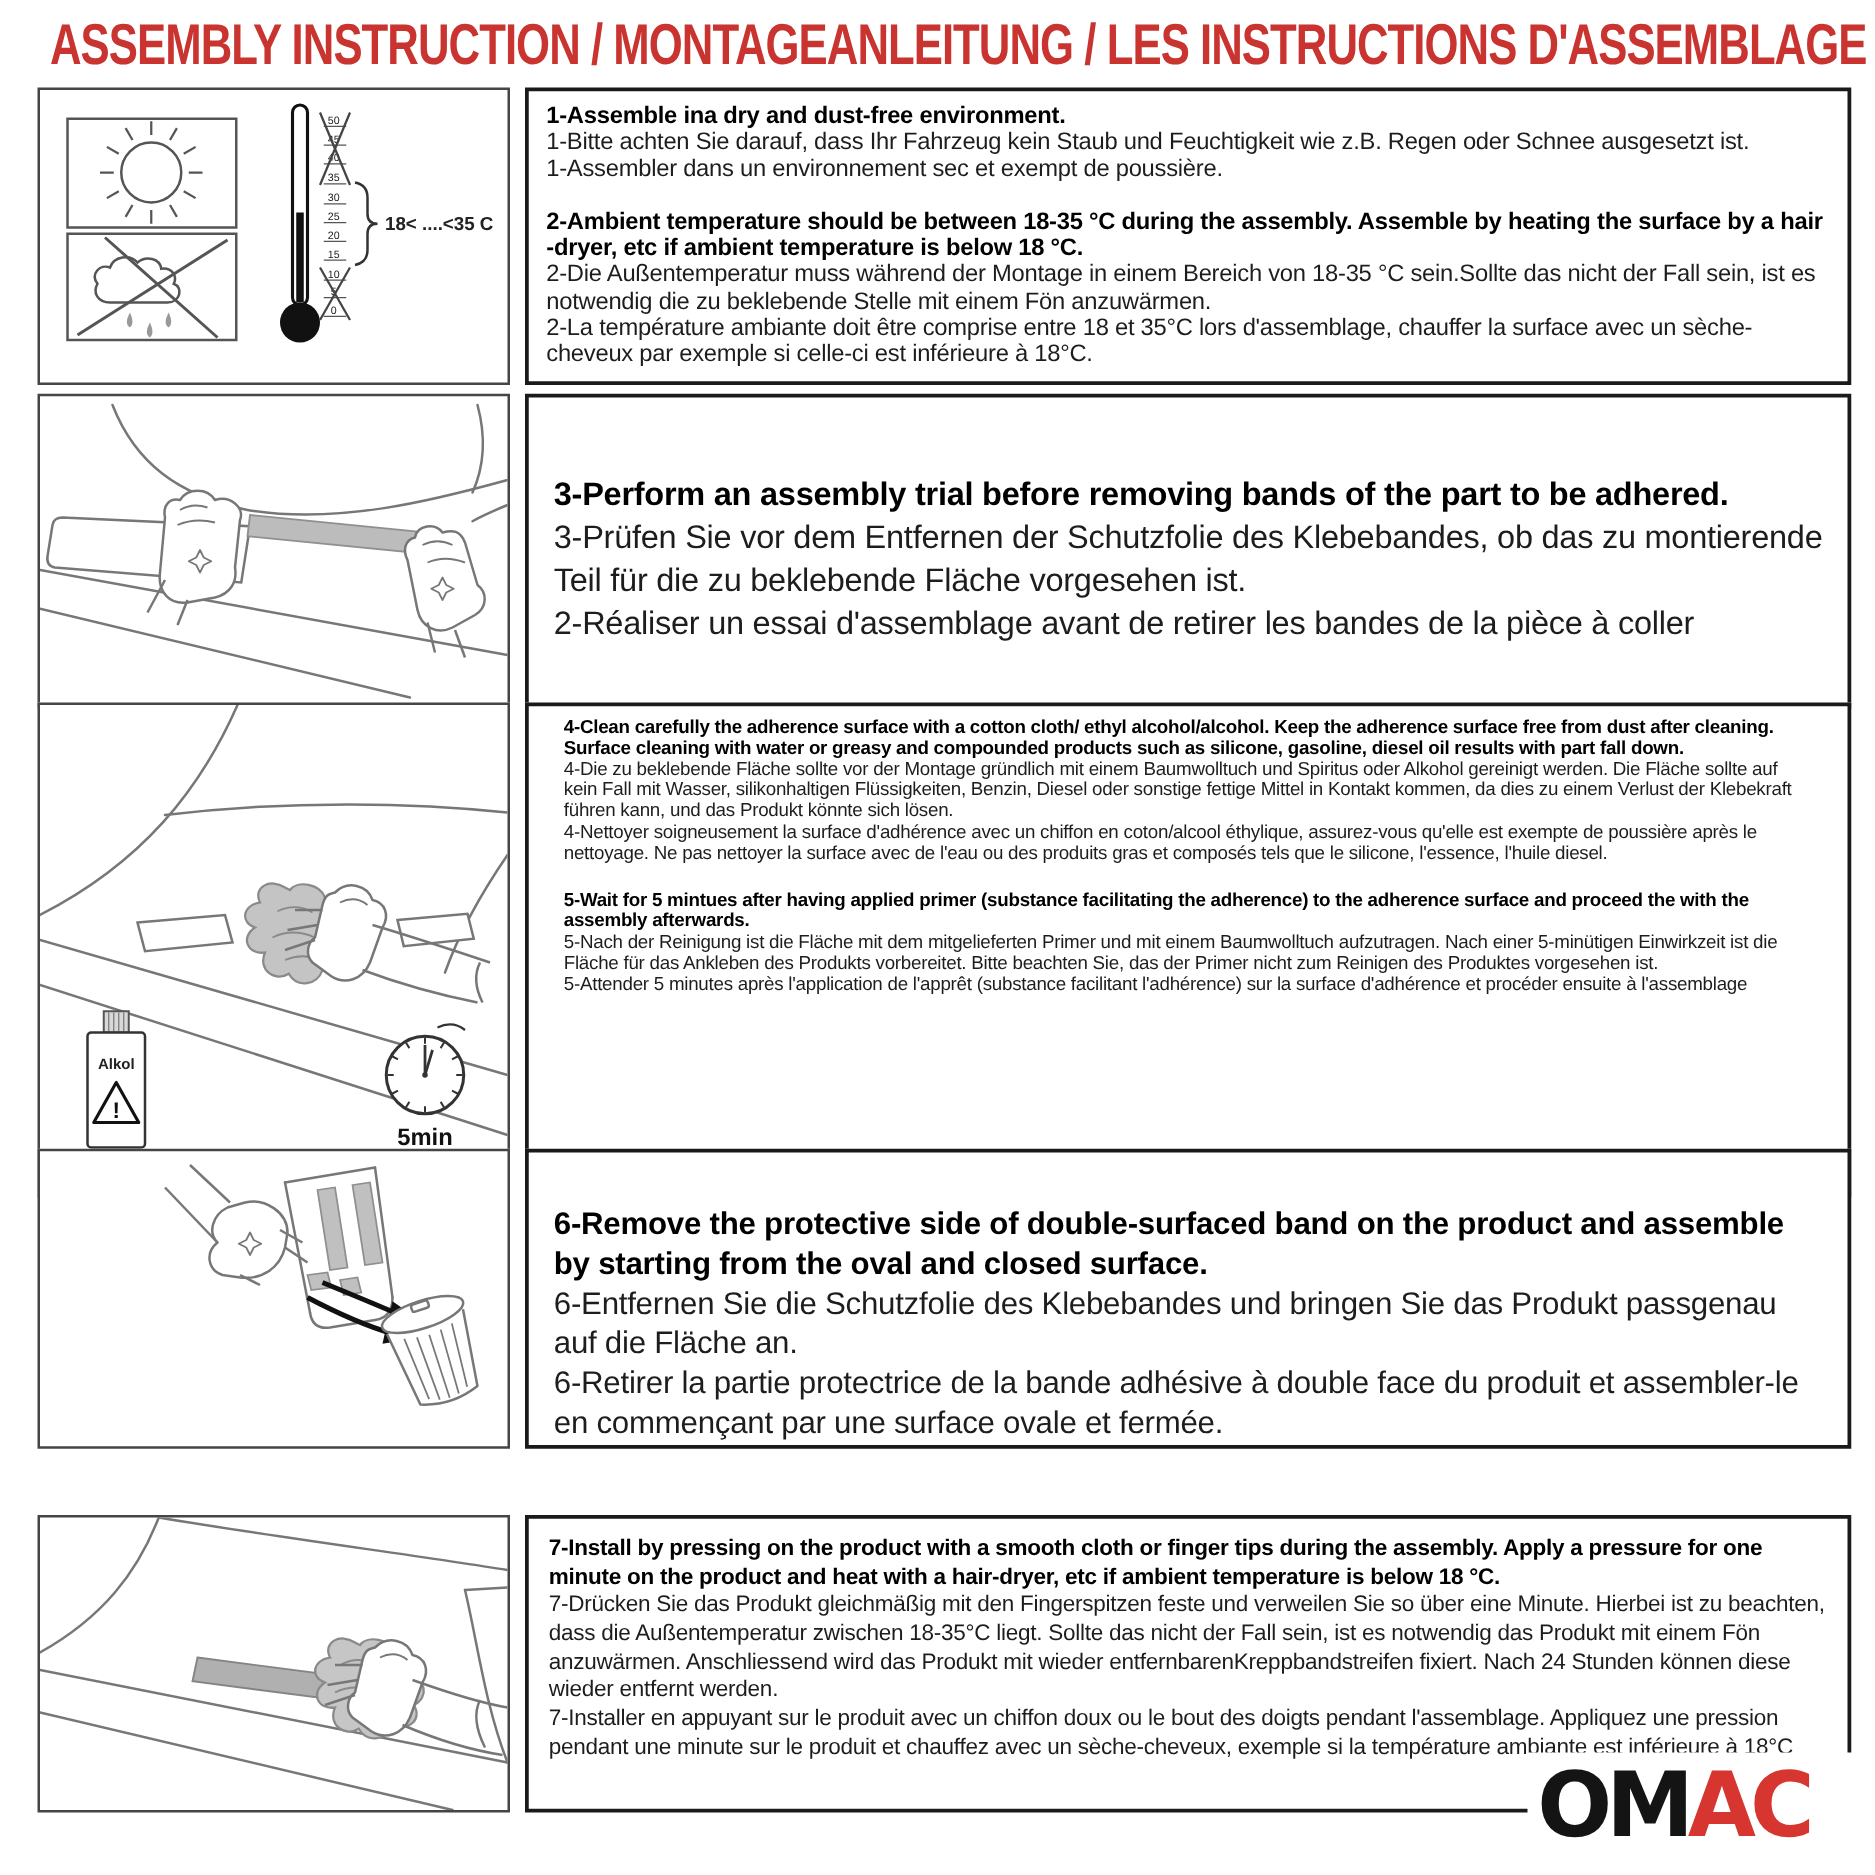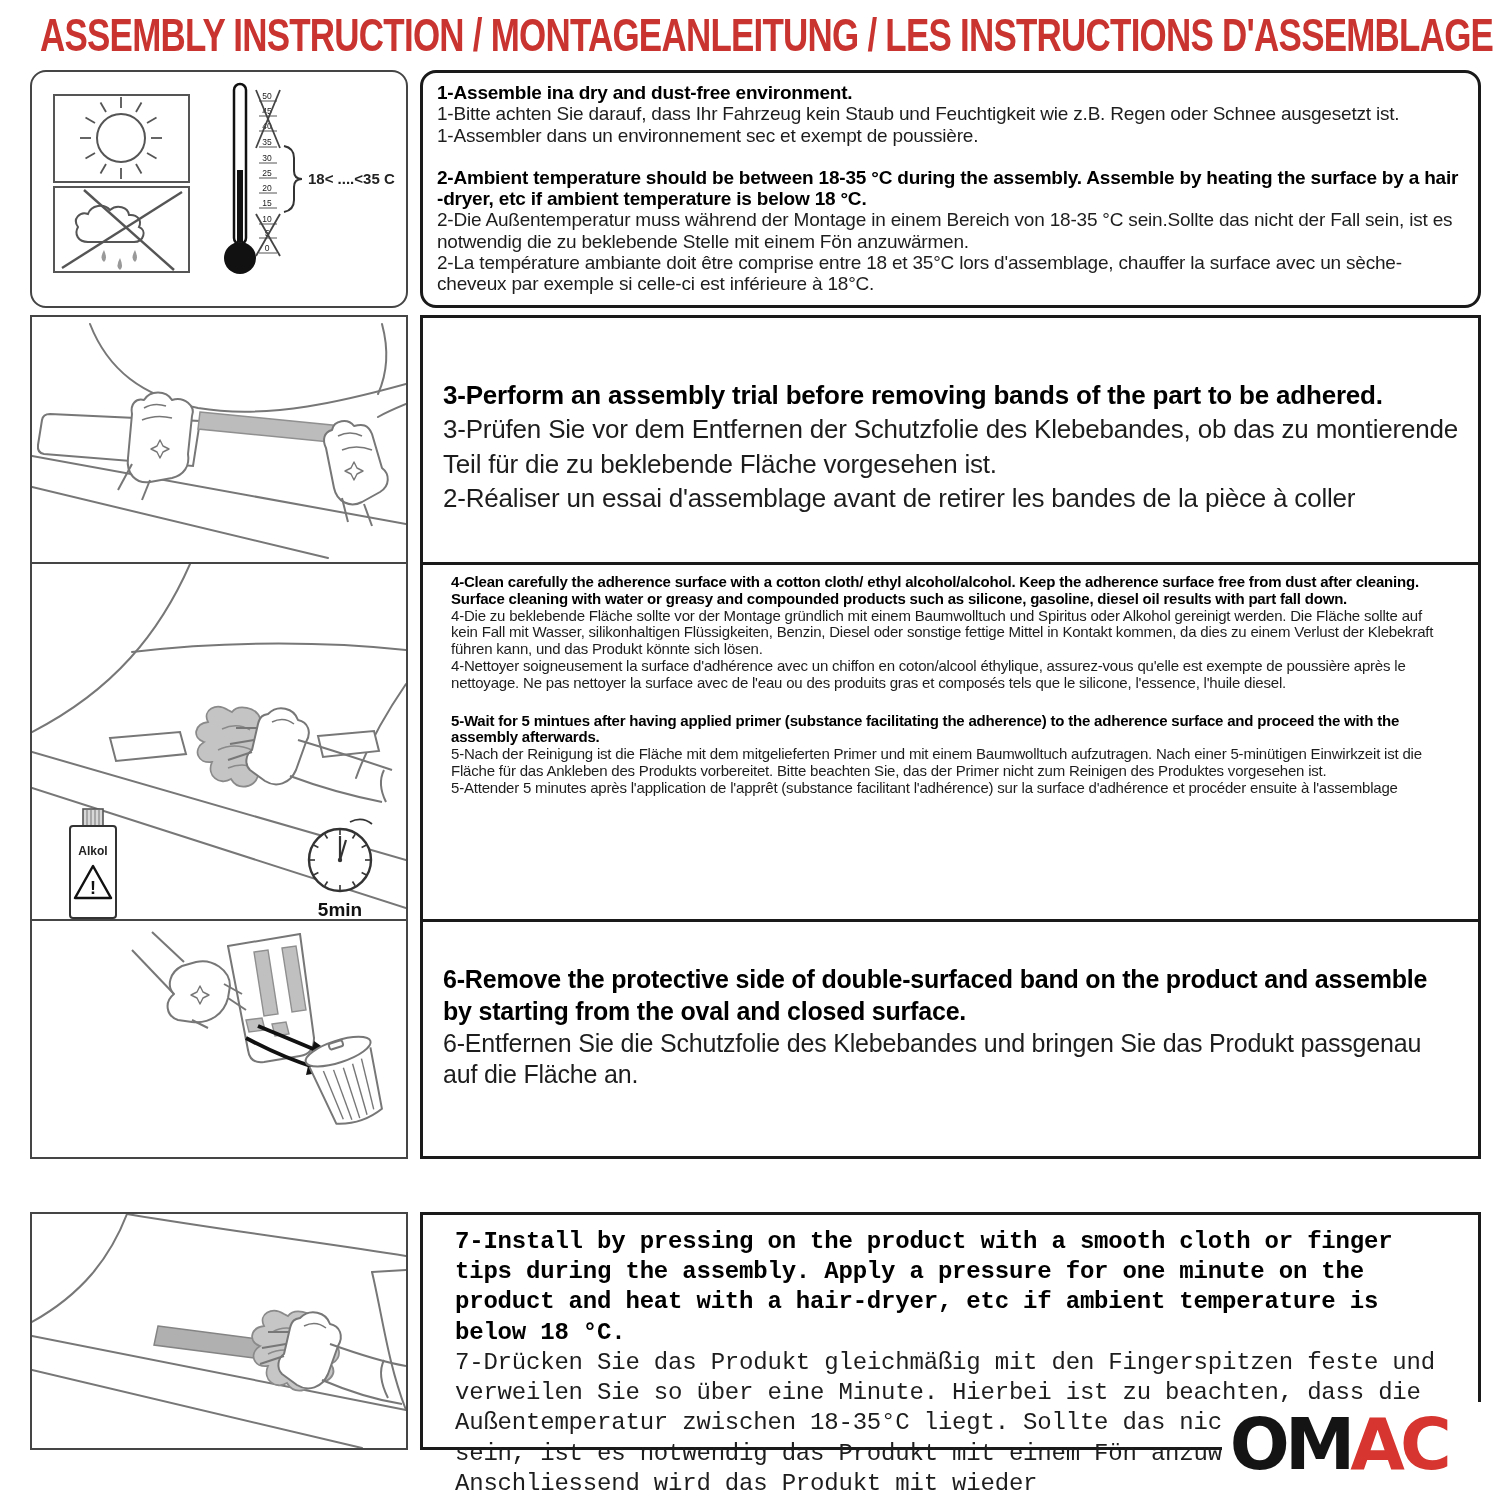--- a/index.html
+++ b/index.html
@@ -10,31 +10,31 @@
   }
   .title {
     position:absolute; left:40px; top:8px; margin:0;
     font-size:46px; font-weight:bold; letter-spacing:-1px;
     color:#c93430; white-space:nowrap;
     transform:scaleX(0.76); transform-origin:left top;
   }
   .illus, .textbox { position:absolute; box-sizing:border-box; background:#fff; }
   .illus   { left:30px;  width:378px; border:2px solid #454545; }
   .textbox { left:420px; width:1061px; border:3px solid #1a1a1a; }
-  .r1 { top:70px;   height:238px;border-radius:16px; }
+  .r1 { top:70px;   height:238px; }
   .r2 { top:315px;  height:252px; }
   .r3 { top:562px;  height:396px; }
   .r4 { top:919px;  height:240px; }
   .r5 { top:1212px; height:238px; }
   .textbox p { margin:0; letter-spacing:-0.2px; }
   .textbox.r1 { padding:9px 14px;    font-size:19px;   line-height:1.12; }
   .textbox.r2 { padding:60px 20px 0; font-size:26px;   line-height:1.32; }
   .textbox.r3 { padding:9px 28px;    font-size:15px;   line-height:1.12; }
   .textbox.r4 { padding:42px 20px 0; font-size:25px;   line-height:1.27; }
-  .textbox.r5 { padding:12px 32px 0; font-size:24px; line-height:1.26;font-family:Liberation Mono, monospace; }
+  .textbox.r5 { padding:12px 16px 0; font-size:18px; line-height:1.26; }
   .b   { font-weight:bold; color:#000; }
   .gap { margin-top:21px !important; }
   svg { display:block; width:100%; height:100%; }
   .logo {
     position:absolute; left:1222px; top:1402px; width:272px; height:84px;
     background:#fff; display:flex; align-items:center; justify-content:flex-start;
     padding-left:8px; box-sizing:border-box; z-index:5;
     font-family:"DejaVu Sans", sans-serif; font-weight:bold;
     font-size:72px; letter-spacing:-5px; line-height:1;
     transform:scaleX(0.98); transform-origin:left center;
@@ -276,20 +276,21 @@
         <line x1="316" y1="145" x2="316" y2="198"></line>
           <line x1="326" y1="144" x2="324" y2="197"></line>
         <line x1="336" y1="142" x2="332" y2="194"></line>
       </g>
     </g>
   </svg>
 </div>
 <div class="textbox r4">
   <p class="b">6-Remove the protective side of double-surfaced band on the product and assemble by starting from the oval and closed surface.</p>
   <p>6-Entfernen Sie die Schutzfolie des Klebebandes und bringen Sie das Produkt passgenau auf die Fläche an.</p>
+  <p>6-Retirer la partie protectrice de la bande adhésive à double face du produit et assembler-le en commençant par une surface ovale et fermée.</p>
 </div>
 
 <div class="illus r5">
   <svg viewBox="0 0 374 234">
     <g stroke="#777" stroke-width="2" fill="none" stroke-linecap="round">
       <path d="M95,0 C78,44 50,80 0,108"></path>
       <path d="M95,0 C190,16 300,30 374,42"></path>
       <path d="M374,56 L340,58"></path>
       <path d="M340,58 C350,100 356,150 374,196"></path>
       <path d="M0,122 L374,196"></path>

